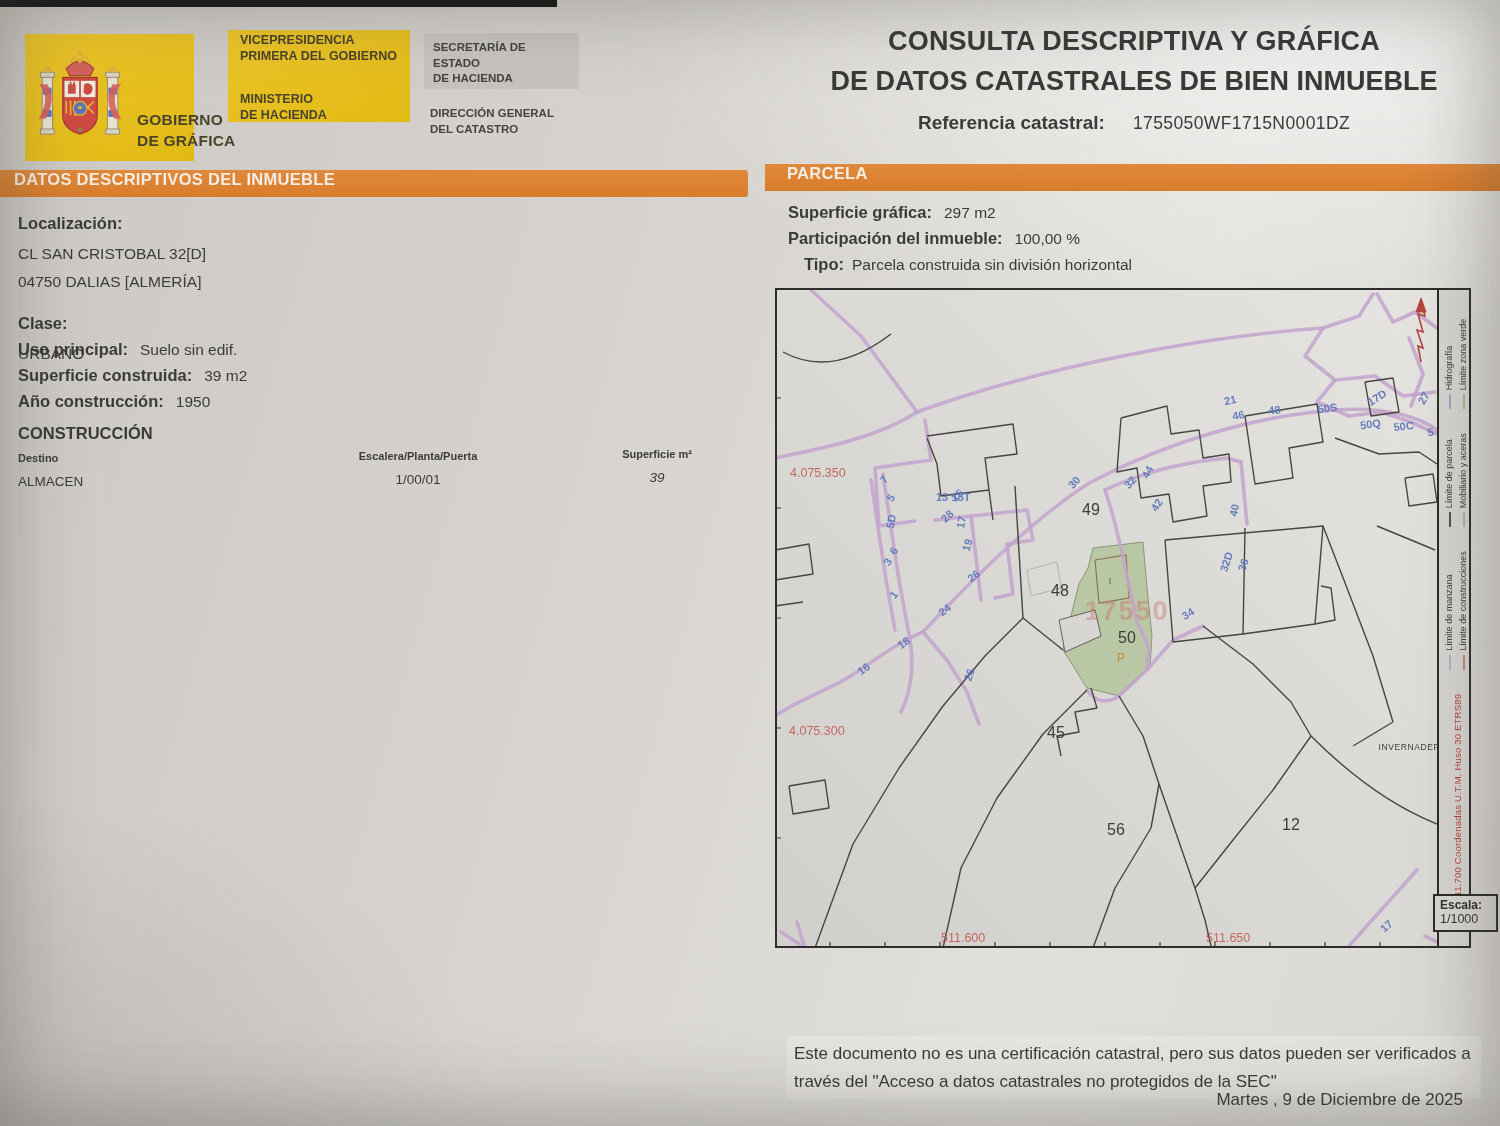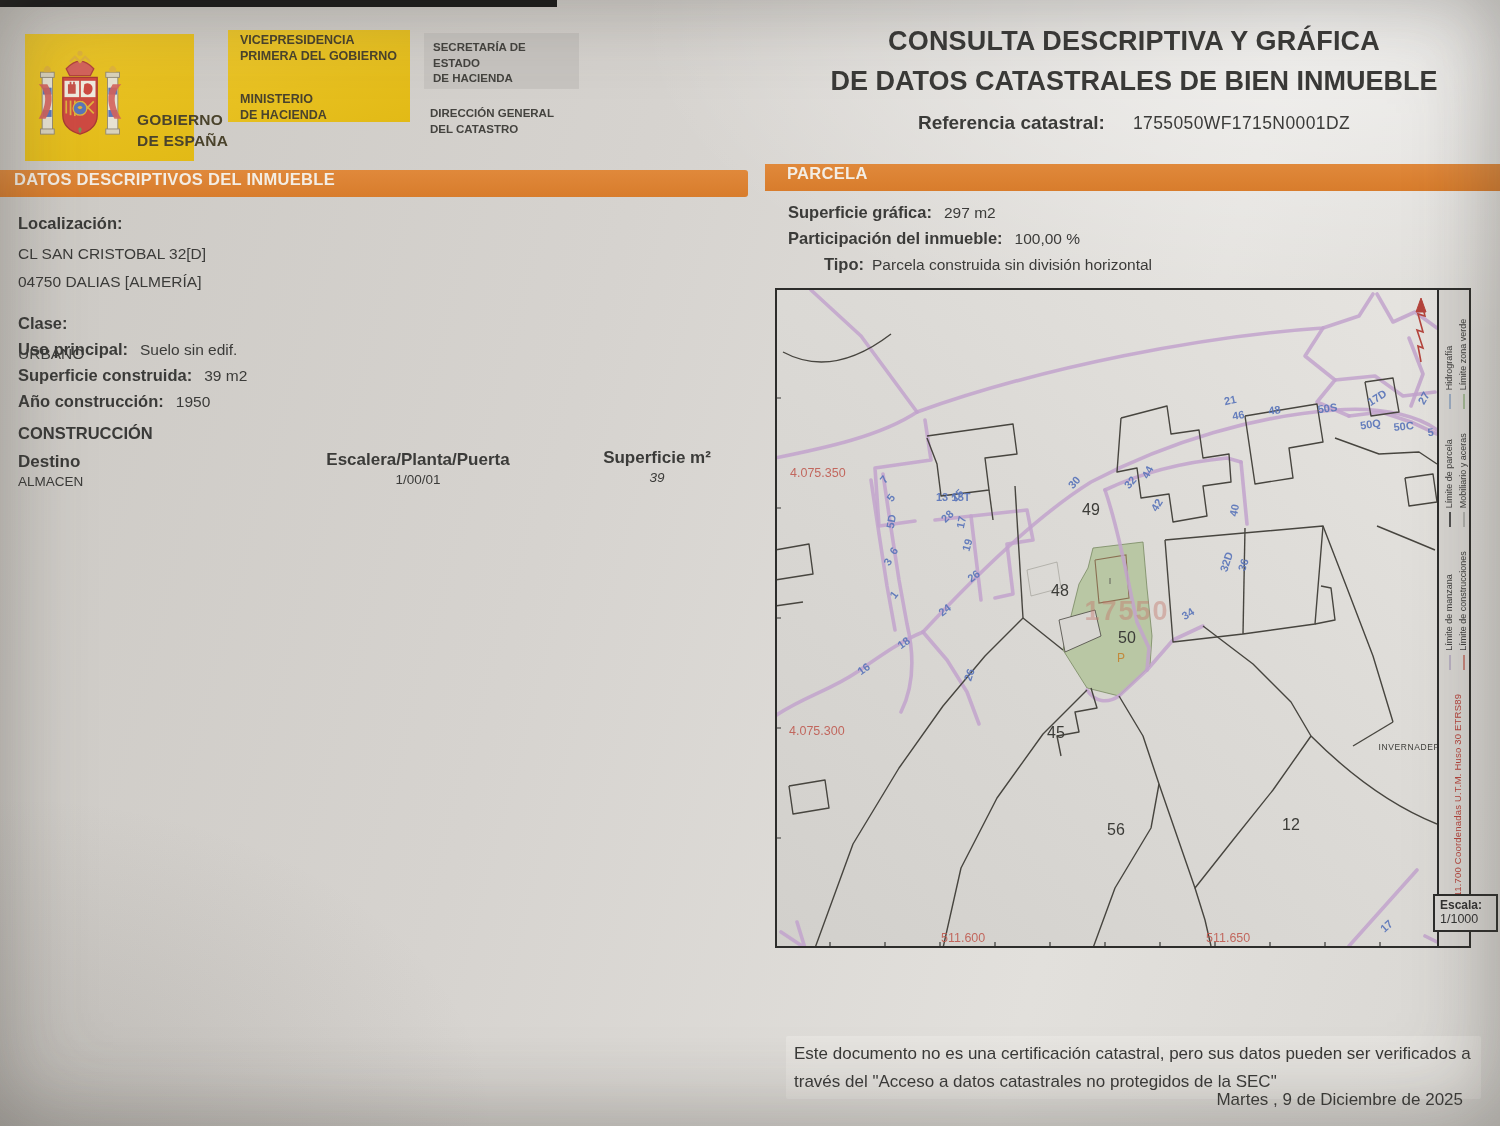--- a/index.html
+++ b/index.html
@@ -36,21 +36,21 @@
   
   .obar{background:linear-gradient(#e0893b,#d87c2c);color:#f3ede4;font-weight:700;
         display:flex;align-items:flex-start;font-size:16.5px;letter-spacing:.3px;}
   .obar-left{left:0;top:170px;width:748px;height:27px;padding-left:14px;border-radius:0 3px 3px 0;}
   .obar-right{left:765px;top:164px;width:735px;height:27px;padding-left:22px;}
   
   .lbl{font-weight:700;font-size:16.5px;}
   .val{font-size:15.5px;}
   .row-inline{display:flex;gap:12px;align-items:baseline;}
   .construccion-title{font-weight:700;font-size:16.5px;}
-  .th{font-weight:700;font-size:17px;}
+  .th{font-weight:700;font-size:11px;}
   .td{font-size:13.5px;}
   
   .pline{display:flex;gap:12px;align-items:baseline;}
   
   .map-wrap{left:775px;top:288px;width:723px;height:660px;}
   .map-svg{position:absolute;left:0;top:0;width:662px;height:660px;display:block;}
   .map-strip{position:absolute;left:662px;top:0;width:34px;height:660px;background:#d8d6d2;border-left:2px solid #2d2d2b;}
   .map-frame{position:absolute;left:0;top:0;width:696px;height:660px;border:2.5px solid #2d2d2b;pointer-events:none;}
   .legend-rot{position:absolute;left:3px;top:618px;width:612px;height:30px;
     transform-origin:0 0;transform:rotate(-90deg);
@@ -128,21 +128,21 @@
           <line x1="39" y1="63" x2="39" y2="80"></line>
         <line x1="44" y1="63" x2="44" y2="81"></line>
       </g>
       <path d="M52 64 l14 14 M66 64 l-14 14" stroke="#e0b33c" stroke-width="2"></path>
       <circle cx="50" cy="72" r="8" fill="#5b76ba" stroke="#e0b33c" stroke-width="1.5"></circle>
       <path d="M47 71 q3 -4 6 0 q-3 4 -6 0" fill="#e0b33c"></path>
       <path d="M48 96 q2 -4 4 0 l-1 4 h-2 z" fill="#7c9456"></path>
     </svg>
     <div class="abs gob-txt">
       <div>GOBIERNO</div>
-      <div>DE ESPAÑA</div>
+      <div>DE GRÁFICA</div>
     </div>
   </div>
 
   <div class="abs ybox ybox2">
     <div class="min-line">VICEPRESIDENCIA</div>
     <div class="min-line">PRIMERA DEL GOBIERNO</div>
     <div class="min-gap"></div>
     <div class="min-line">MINISTERIO</div>
     <div class="min-line">DE HACIENDA</div>
   </div>
@@ -201,21 +201,21 @@
   <div class="abs td" style="left:587px;top:470px;width:140px;text-align:center;font-style:italic;">39</div>
 
   <div class="abs pline" style="left:788px;top:203px;">
     <span class="lbl">Superficie gráfica:</span>
     <span class="val">297 m2</span>
   </div>
   <div class="abs pline" style="left:788px;top:229px;">
     <span class="lbl">Participación del inmueble:</span>
     <span class="val">100,00 %</span>
   </div>
-  <div class="abs pline" style="left:824px;top:255px;gap:8px;">
+  <div class="abs pline" style="left:804px;top:255px;gap:8px;">
     <span class="lbl">Tipo:</span>
     <span class="val">Parcela construida sin división horizontal</span>
   </div>
 
   <div class="abs map-wrap">
     <svg id="map-svg" class="map-svg" viewBox="0 0 662 660">
       <defs>
         <linearGradient id="mapbg" x1="0" y1="1" x2="1" y2="0">
           <stop offset="0" stop-color="#d2d0cc"></stop>
           <stop offset=".55" stop-color="#dcdad6"></stop>

